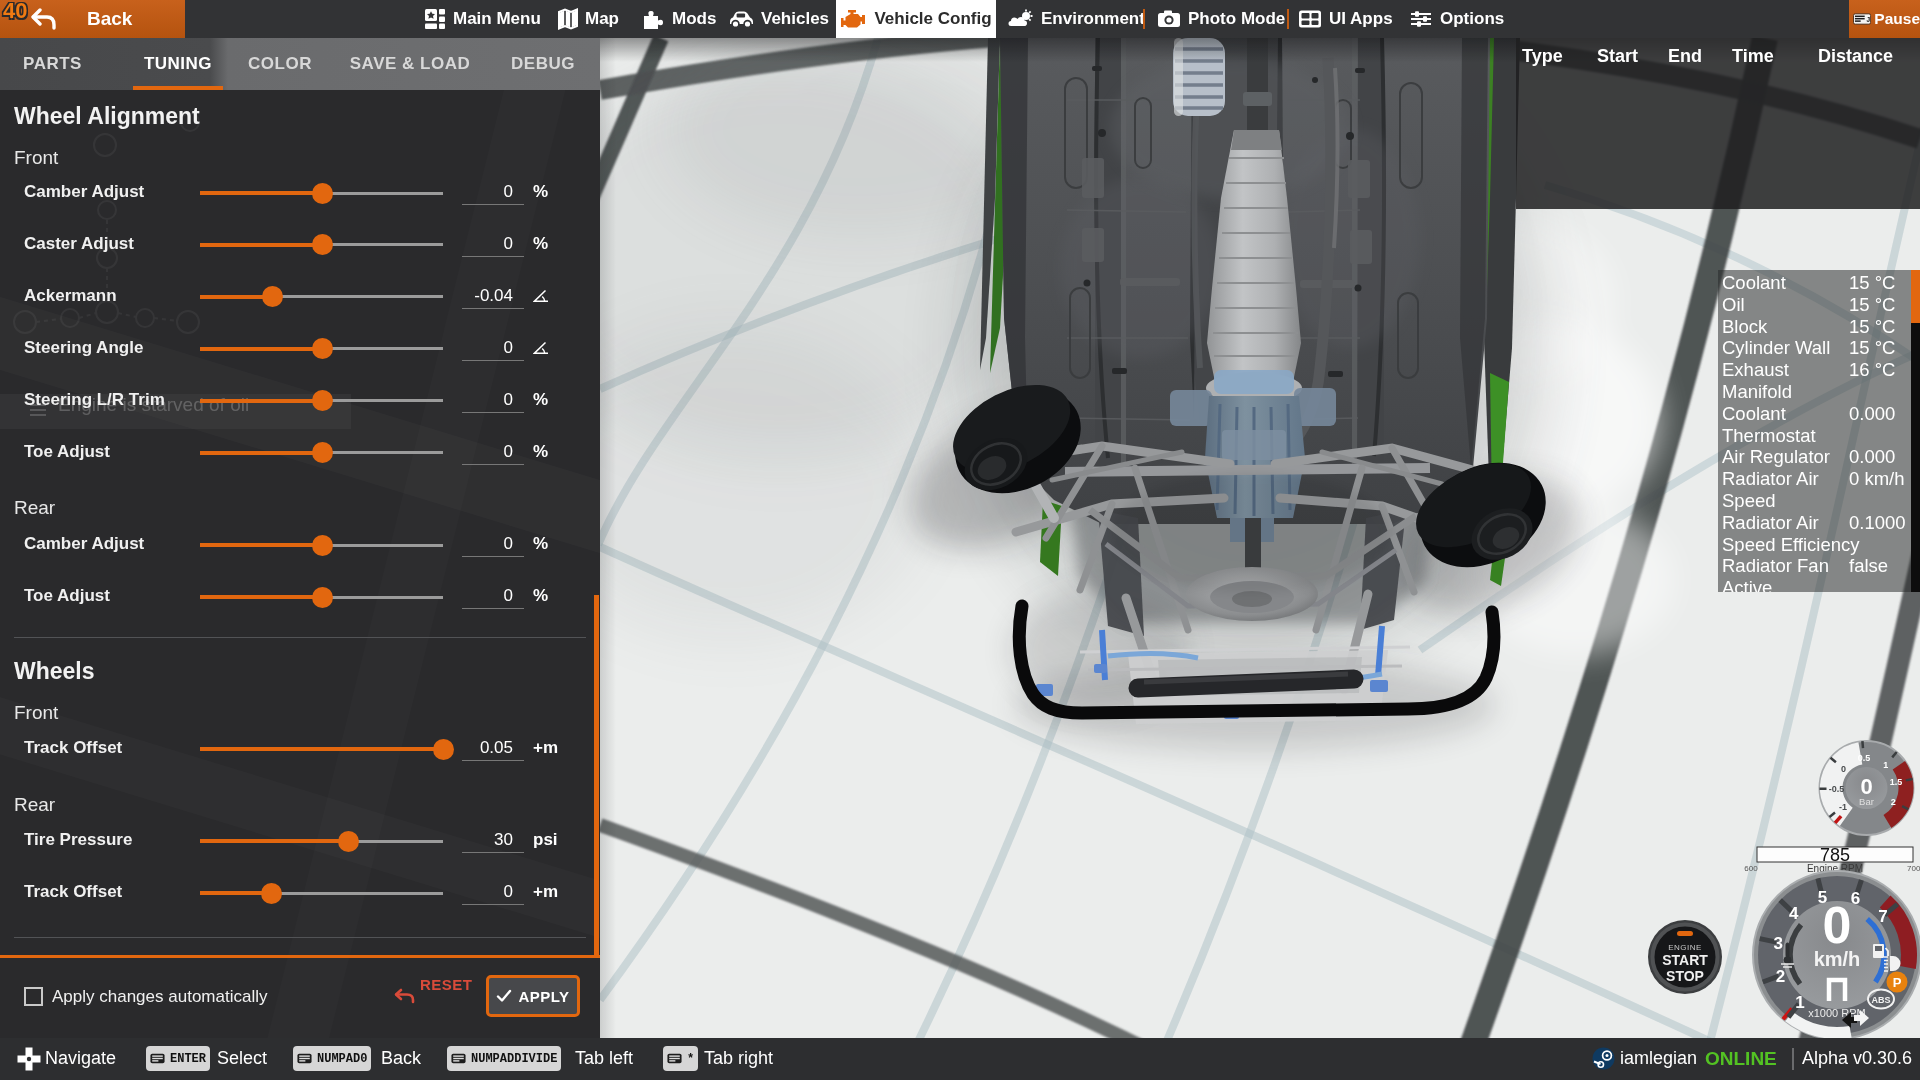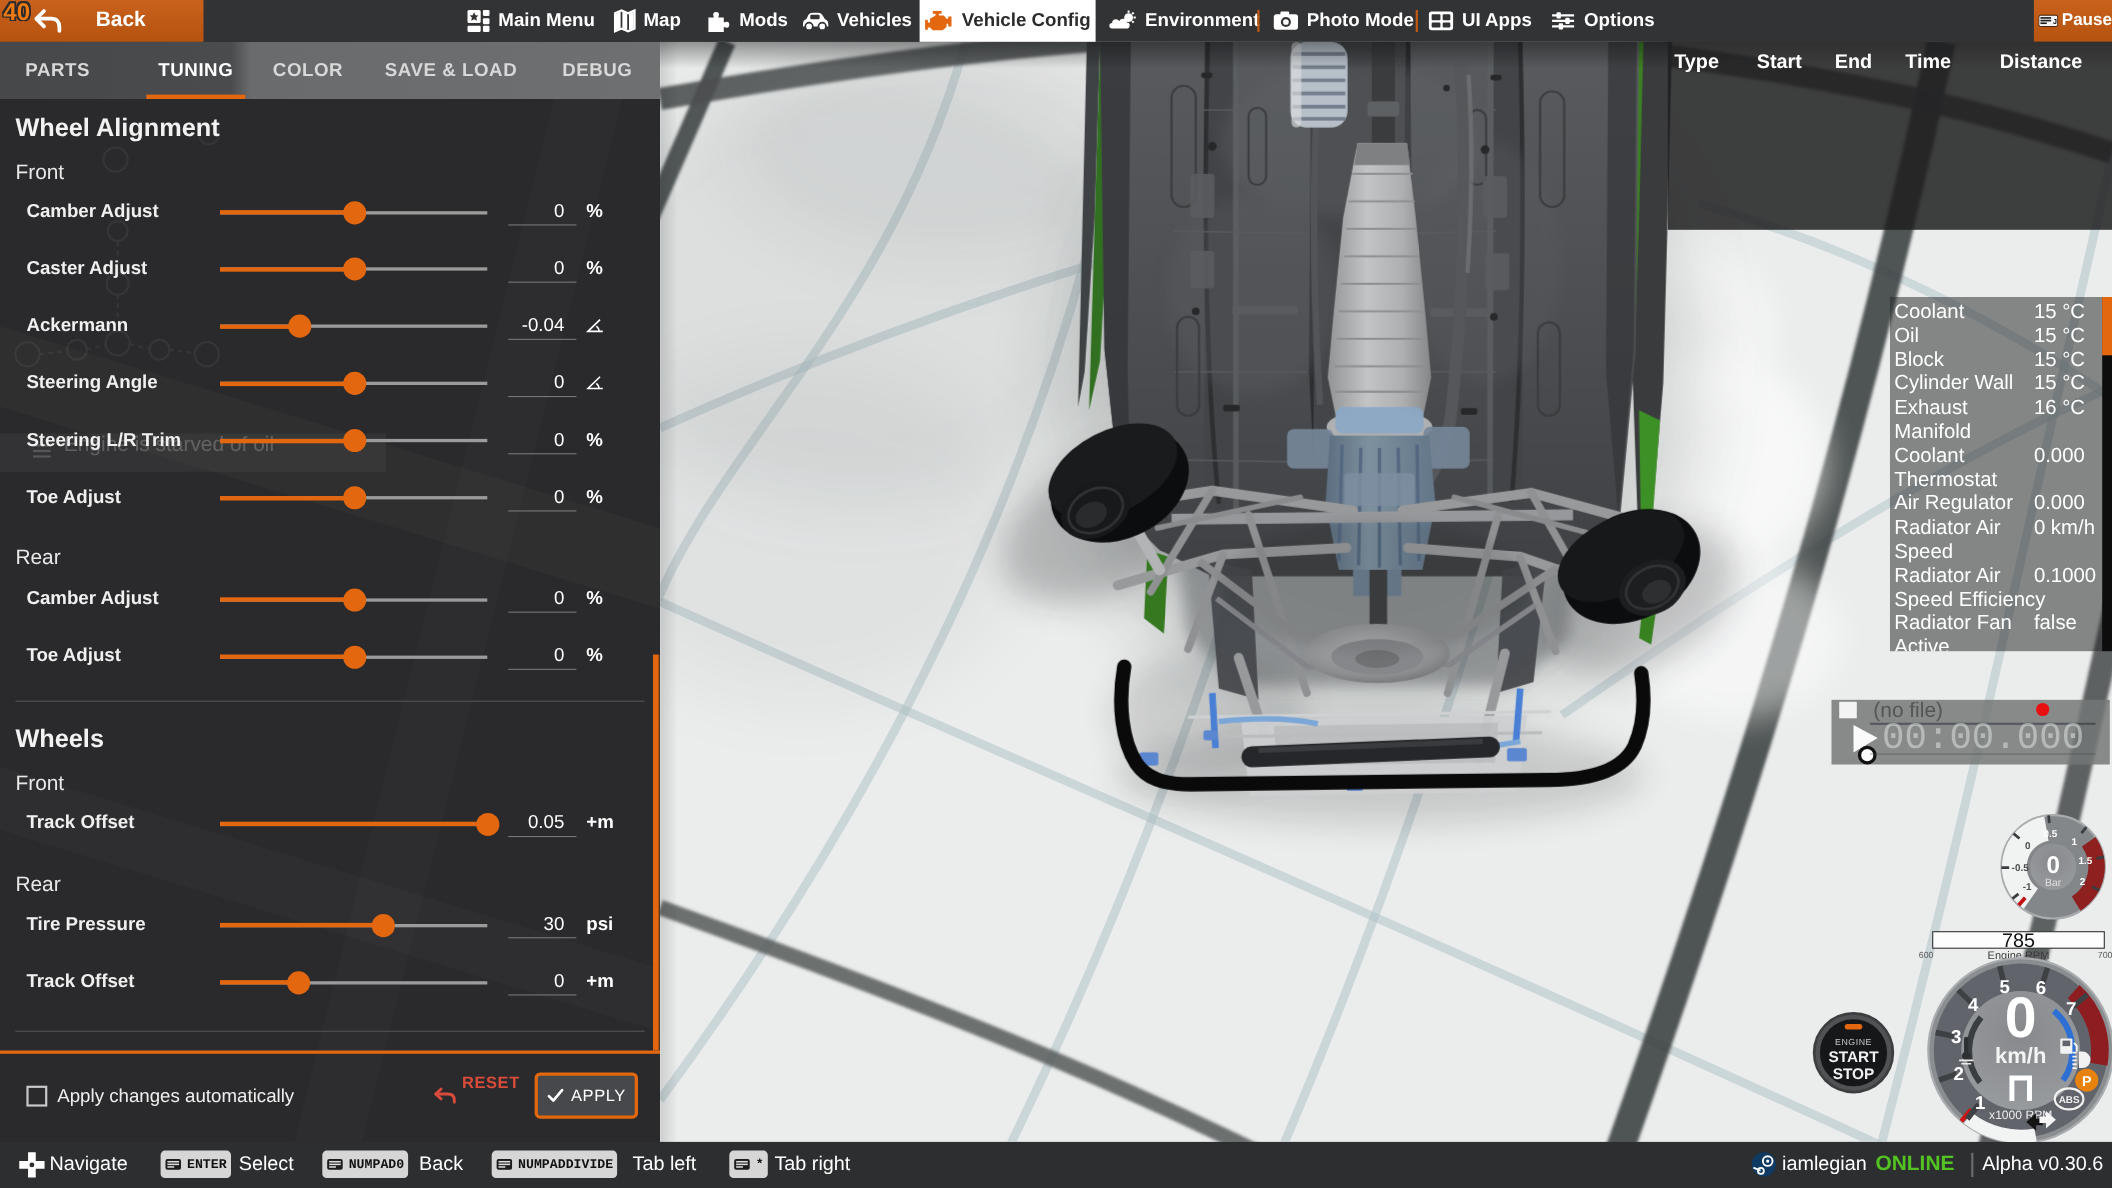--- a/index.html
+++ b/index.html
@@ -408,32 +408,20 @@
   <div>Radiator Air<span class="dv">0 km/h</span></div>
   <div>Speed</div>
   <div>Radiator Air<span class="dv">0.1000</span></div>
   <div>Speed Efficiency</div>
   <div>Radiator Fan<span class="dv">false</span></div>
   <div>Active</div>
 </div>
 <div id="dbgscroll">
       <div></div>
     </div>
-<div id="timer">
-  <div class="abs" style="left:7px;top:2px;width:16px;height:15px;background:#f2f3f2"></div>
-  <div class="abs" style="left:38px;top:0px;font-size:19px;color:rgba(40,42,42,0.55)">(no file)</div>
-  <div class="abs" style="left:186px;top:3px;width:12px;height:12px;border-radius:50%;background:#e81010"></div>
-  <div class="abs" style="left:35px;top:21px;width:205px;height:1.5px;background:rgba(45,50,60,0.55)"></div>
-  <svg class="abs" style="left:18px;top:22px" width="26" height="28" viewBox="0 0 26 28">
-        <path d="M2 1 L24 13 L2 26 Z" fill="#fafbfa"></path>
-      </svg>
-  <div class="abs" style="left:24px;top:42px;width:17px;height:17px;border-radius:50%;background:#fff;border:3px solid #111"></div>
-  <div class="abs" style="left:46px;top:17px;font-family:'Liberation Mono',monospace;font-size:34px;color:rgba(208,214,212,0.62);letter-spacing:0px">00:00.000</div>
-  <div class="abs" style="left:35px;top:49px;width:205px;height:1px;background:rgba(70,74,72,0.5)"></div>
-</div>
 
 <div id="topbar">
   <div id="backbtn">
     <svg class="abs" style="left:30px;top:8px" width="28" height="22" viewBox="0 0 28 22">
           <path d="M10 2 L3 9 L10 16" stroke="#fff" stroke-width="3.4" fill="none" stroke-linecap="round" stroke-linejoin="round"></path>
           <path d="M3.5 9 L17 9 Q24 9 24 17 L24 20" stroke="#fff" stroke-width="3.4" fill="none" stroke-linecap="round"></path>
         </svg>
     <span class="txt">Back</span>
   </div>
   <div class="tbitem" style="left:424px">
@@ -656,21 +644,21 @@
   <div class="abs" style="left:52px;top:897px;font-size:17px;color:#f0f0f0">Apply changes automatically</div>
   <svg class="abs" style="left:394px;top:898px" width="22" height="16" viewBox="0 0 22 16">
         <path d="M7 2 L2 6.5 L7 11" stroke="#d94b3a" stroke-width="2.6" fill="none" stroke-linecap="round" stroke-linejoin="round"></path>
         <path d="M2.5 6.5 L13 6.5 Q19 6.5 19 12 L19 14" stroke="#d94b3a" stroke-width="2.6" fill="none" stroke-linecap="round"></path>
       </svg>
   <div class="abs" style="left:420px;top:886px;font-size:15px;font-weight:bold;color:#d94b3a;letter-spacing:0.5px">RESET</div>
   <div class="abs" style="left:486px;top:885px;width:94px;height:42px;border:3px solid #e2670f;border-radius:5px;background:#47484b;display:flex;align-items:center;justify-content:center">
     <svg width="16" height="14" viewBox="0 0 16 14">
           <path d="M2 7.5 L6 11.5 L14 2" stroke="#fff" stroke-width="2.4" fill="none" stroke-linecap="round" stroke-linejoin="round"></path>
         </svg>
-    <span style="font-size:15px;font-weight:normal;color:#fff;margin-left:6px;letter-spacing:0.5px">APPLY</span>
+    <span style="font-size:15px;font-weight:bold;color:#fff;margin-left:6px;letter-spacing:0.5px">APPLY</span>
   </div>
 </div>
 
 <div id="botbar">
   <svg class="abs" style="left:16px;top:8px" width="26" height="26" viewBox="0 0 26 26">
         <path d="M9.5 1.5 L16.5 1.5 L16.5 9.5 L24.5 9.5 L24.5 16.5 L16.5 16.5 L16.5 24.5 L9.5 24.5 L9.5 16.5 L1.5 16.5 L1.5 9.5 L9.5 9.5 Z" fill="#fff"></path>
         <circle cx="13" cy="13" r="2.2" fill="#2d2e30"></circle>
       </svg>
   <span class="bblabel abs" style="left:45px;top:10px">Navigate</span>
   <span class="keybadge abs" style="left:146px;top:8px">

